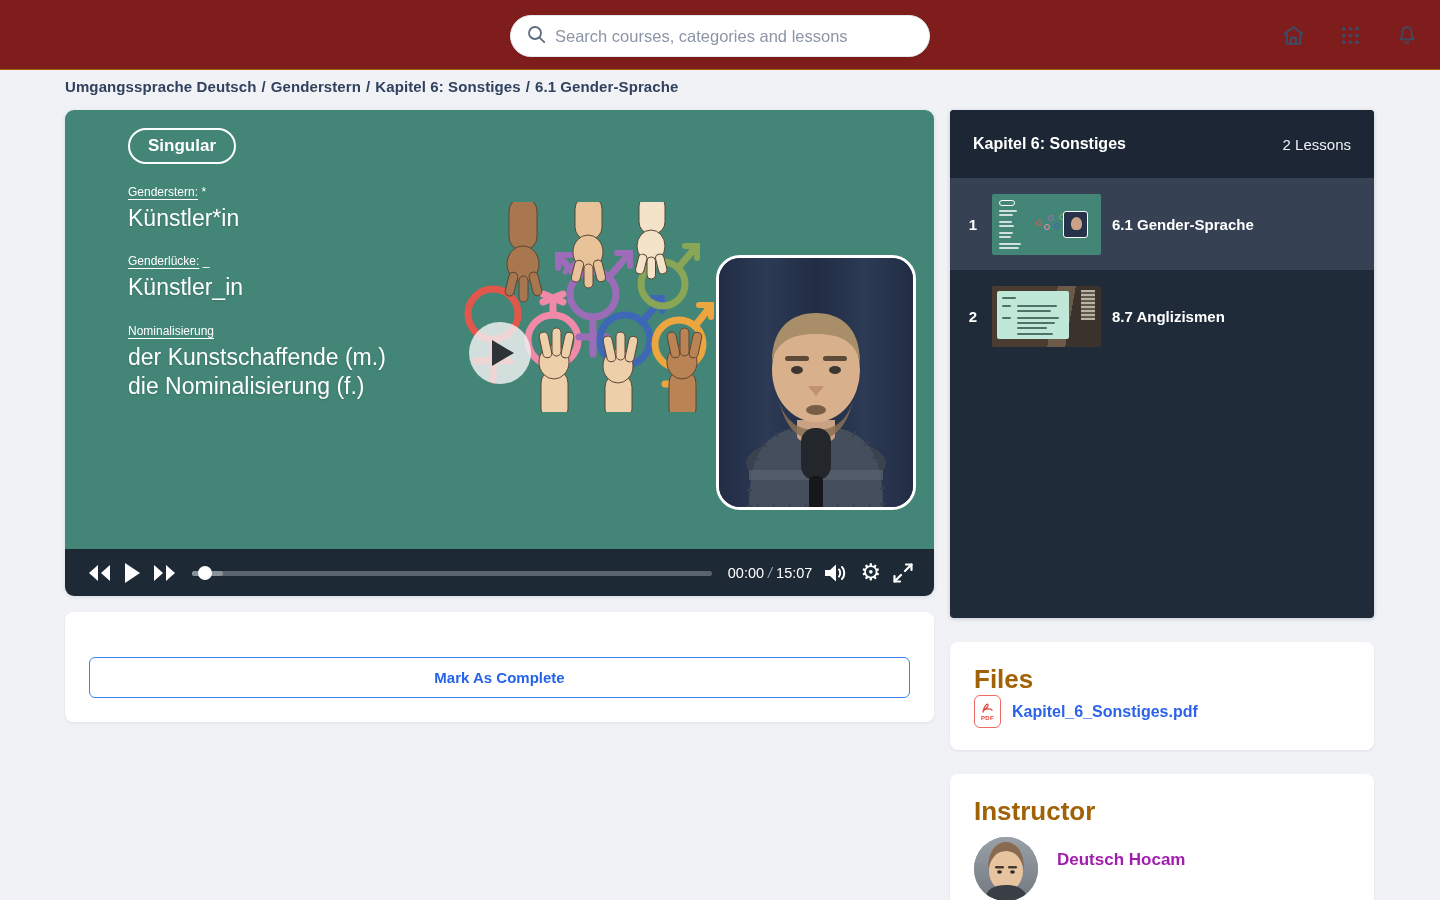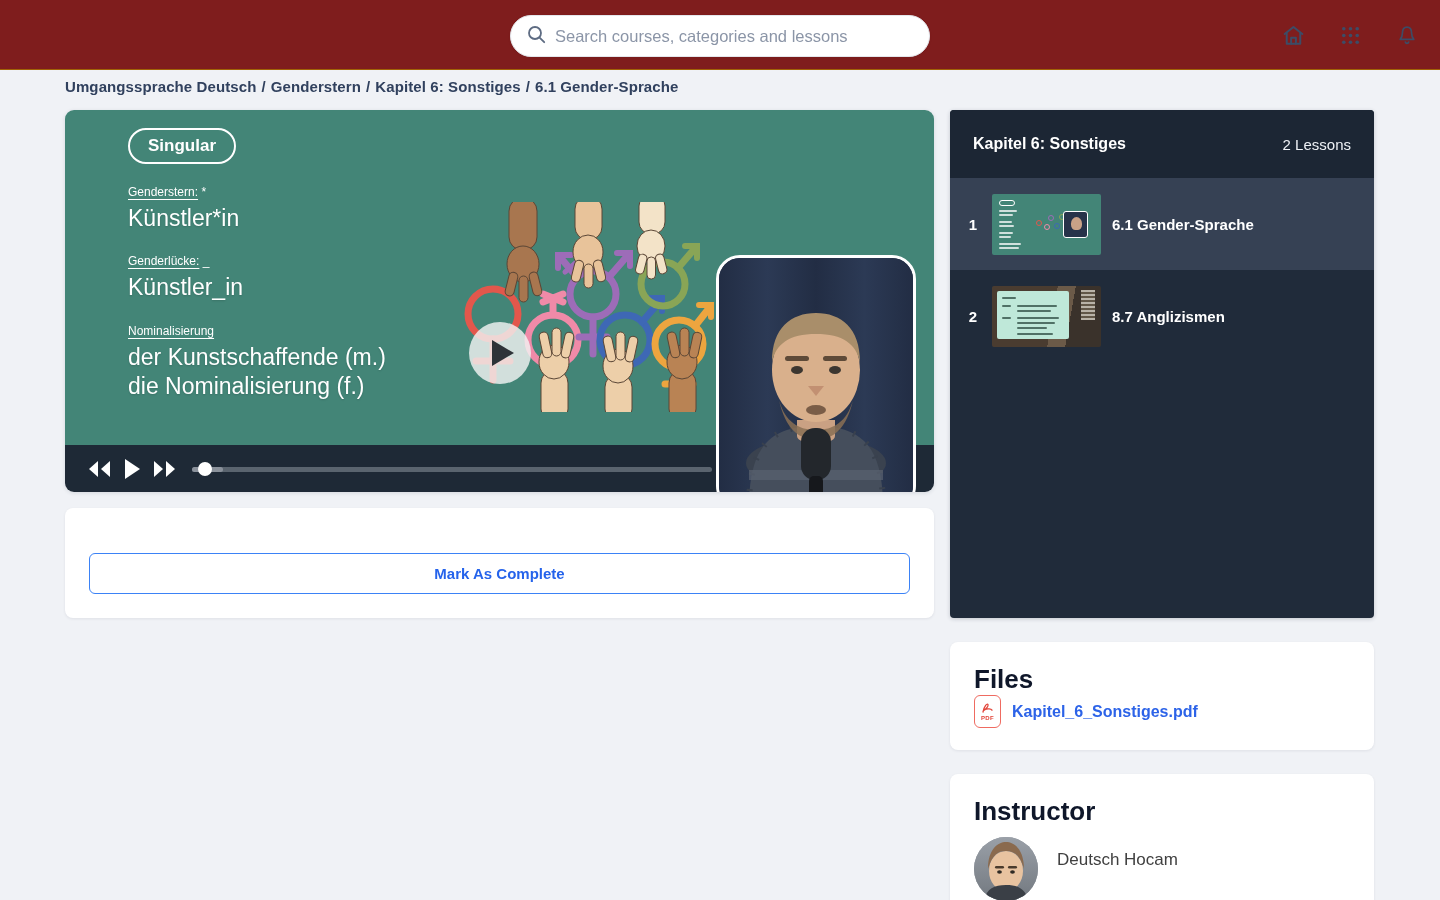--- a/index.html
+++ b/index.html
@@ -21,21 +21,21 @@
   .breadcrumb { padding:8px 0 0 65px; font-size:15px; font-weight:bold; color:#31415e; letter-spacing:.1px; }
   .breadcrumb .sep { padding:0 5px; font-weight:bold; }
 
   
   .content { display:flex; padding:15px 0 0 65px; gap:16px; }
   .col-left { width:869px; }
   .col-right { width:424px; }
 
   
   .video-block { border-radius:9px; overflow:hidden; box-shadow:0 1px 4px rgba(20,30,50,.12); }
-  .video-stage { position:relative; height:335px; background:#438577; }
+  .video-stage { position:relative; height:439px; background:#438577; }
   .slide-text { position:absolute; left:63px; top:18px; color:#fff; }
   .slide-badge { display:inline-block; border:2px solid #fff; border-radius:18px; padding:6px 18px;
     font-size:17px; font-weight:bold; color:#fff; }
   .slide-entry { margin-top:21px; }
   .slide-entry .lbl { font-size:12px; }
   .slide-entry .lbl u { text-underline-offset:3px; }
   .slide-entry .val { font-size:23px; margin-top:5px; line-height:1.28; text-shadow:0 1px 2px rgba(0,0,0,.15); }
 
   .illustration { position:absolute; left:392px; top:92px; }
 
@@ -85,29 +85,29 @@
 
   
   .thumb-office { background:linear-gradient(100deg,#4a3c30 0 55%, #6b5a48 55% 70%, #3a322b 70%); }
   .to-card { position:absolute; left:5px; top:5px; width:72px; height:48px; background:#bfe8d9; border-radius:2px; }
   .to-line { position:absolute; height:2px; background:#355248; border-radius:1px; opacity:.8; }
   .to-blind { position:absolute; right:6px; top:4px; width:14px; height:30px;
     background:repeating-linear-gradient(#d8d2c6 0 2px, #6b604f 2px 4px); opacity:.8; }
 
   
   .side-card { background:#fff; border-radius:8px; padding:22px 24px; margin-top:24px; box-shadow:0 1px 3px rgba(20,30,50,.08); }
-  .side-heading { font-size:26px; font-weight:bold; color:#0f172a; }
+  .side-heading { font-size:26px; font-weight:bold; color:#a16207; }
   .file-row { display:flex; align-items:center; gap:11px; margin-top:0; cursor:pointer; }
   .pdf-icon { width:27px; height:33px; border:1.5px solid #ef6b61; border-radius:6px; background:#fff;
     display:flex; flex-direction:column; align-items:center; justify-content:center; }
   .pdf-icon .pdf-label { font-size:6px; font-weight:bold; color:#e2453a; letter-spacing:.3px; margin-top:1px; }
   .file-name { color:#2c63e8; font-size:16px; font-weight:bold; }
   .instructor-row { display:flex; align-items:flex-start; gap:19px; margin-top:10px; }
   .avatar { width:64px; height:64px; border-radius:50%; overflow:hidden; background:#8d939c; flex:none; }
-  .instructor-name { font-size:17px; font-weight:normal; color:#404040; margin-top:13px; }
+  .instructor-name { font-size:17px; font-weight:bold; color:#a21caf; margin-top:13px; }
 </style>
 </head>
 <body>
 
 <header class="topbar">
   <div class="search-pill">
     <span>
       <svg width="19" height="19" viewBox="0 0 19 19">
           <circle cx="8" cy="8" r="6" fill="none" stroke="#5d6b82" stroke-width="1.8"></circle>
           <line x1="12.6" y1="12.6" x2="17.2" y2="17.2" stroke="#5d6b82" stroke-width="1.8" stroke-linecap="round"></line>

